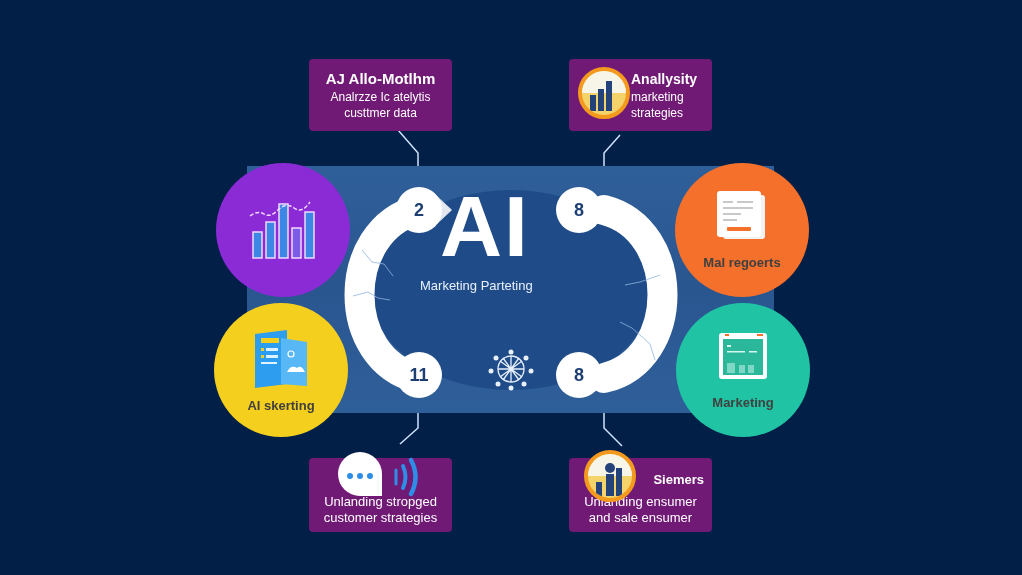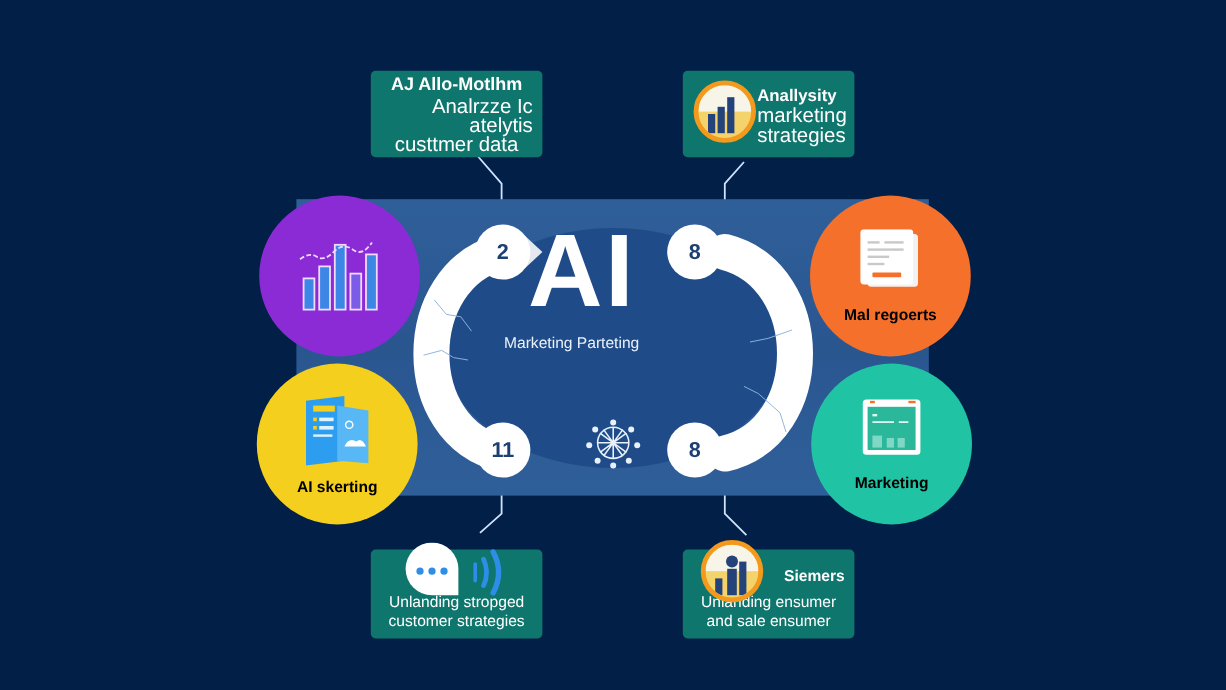--- a/index.html
+++ b/index.html
@@ -26,30 +26,30 @@
     position:absolute; left:440px; top:178px; width:140px; 
     font-size:86px; font-weight:bold; color:#ffffff; letter-spacing:2px; line-height:96px;
   }
   .subtitle {
     position:absolute; left:420px; top:278px; width:182px; text-align:left;
     font-size:13px; font-weight:normal; color:#eaf1fb;
   }
   .circle {
     position:absolute; width:134px; height:134px; border-radius:50%;
     display:flex; flex-direction:column; align-items:center; justify-content:center;
-    color:#000000; font-weight:bold; font-size:13px;
+    color:#404040; font-weight:bold; font-size:13px;
   }
   .box {
     position:absolute; width:140px; height:70px; border-radius:4px;
-    background:#0f766e; color:#fff;
+    background:#701a75; color:#fff;
     display:flex; flex-direction:column; align-items:center; justify-content:center;
-    box-sizing:border-box; padding:4px 8px; text-align:right;
+    box-sizing:border-box; padding:4px 8px; text-align:left;
   }
   .box .t1 { font-size:15px; font-weight:bold; line-height:20px; }
-  .box .t2 { font-size:17px; line-height:16px; }
+  .box .t2 { font-size:12px; line-height:16px; }
   .emblem {
     position:absolute; width:42px; height:42px; border-radius:50%;
     border:4px solid #f39a1e; background:#f3d36a; overflow:hidden; box-sizing:border-box;
   }
   svg { display:block; }
 </style>
 </head>
 <body>
 
 <svg style="position:absolute;left:0;top:0;" width="1022" height="575">

